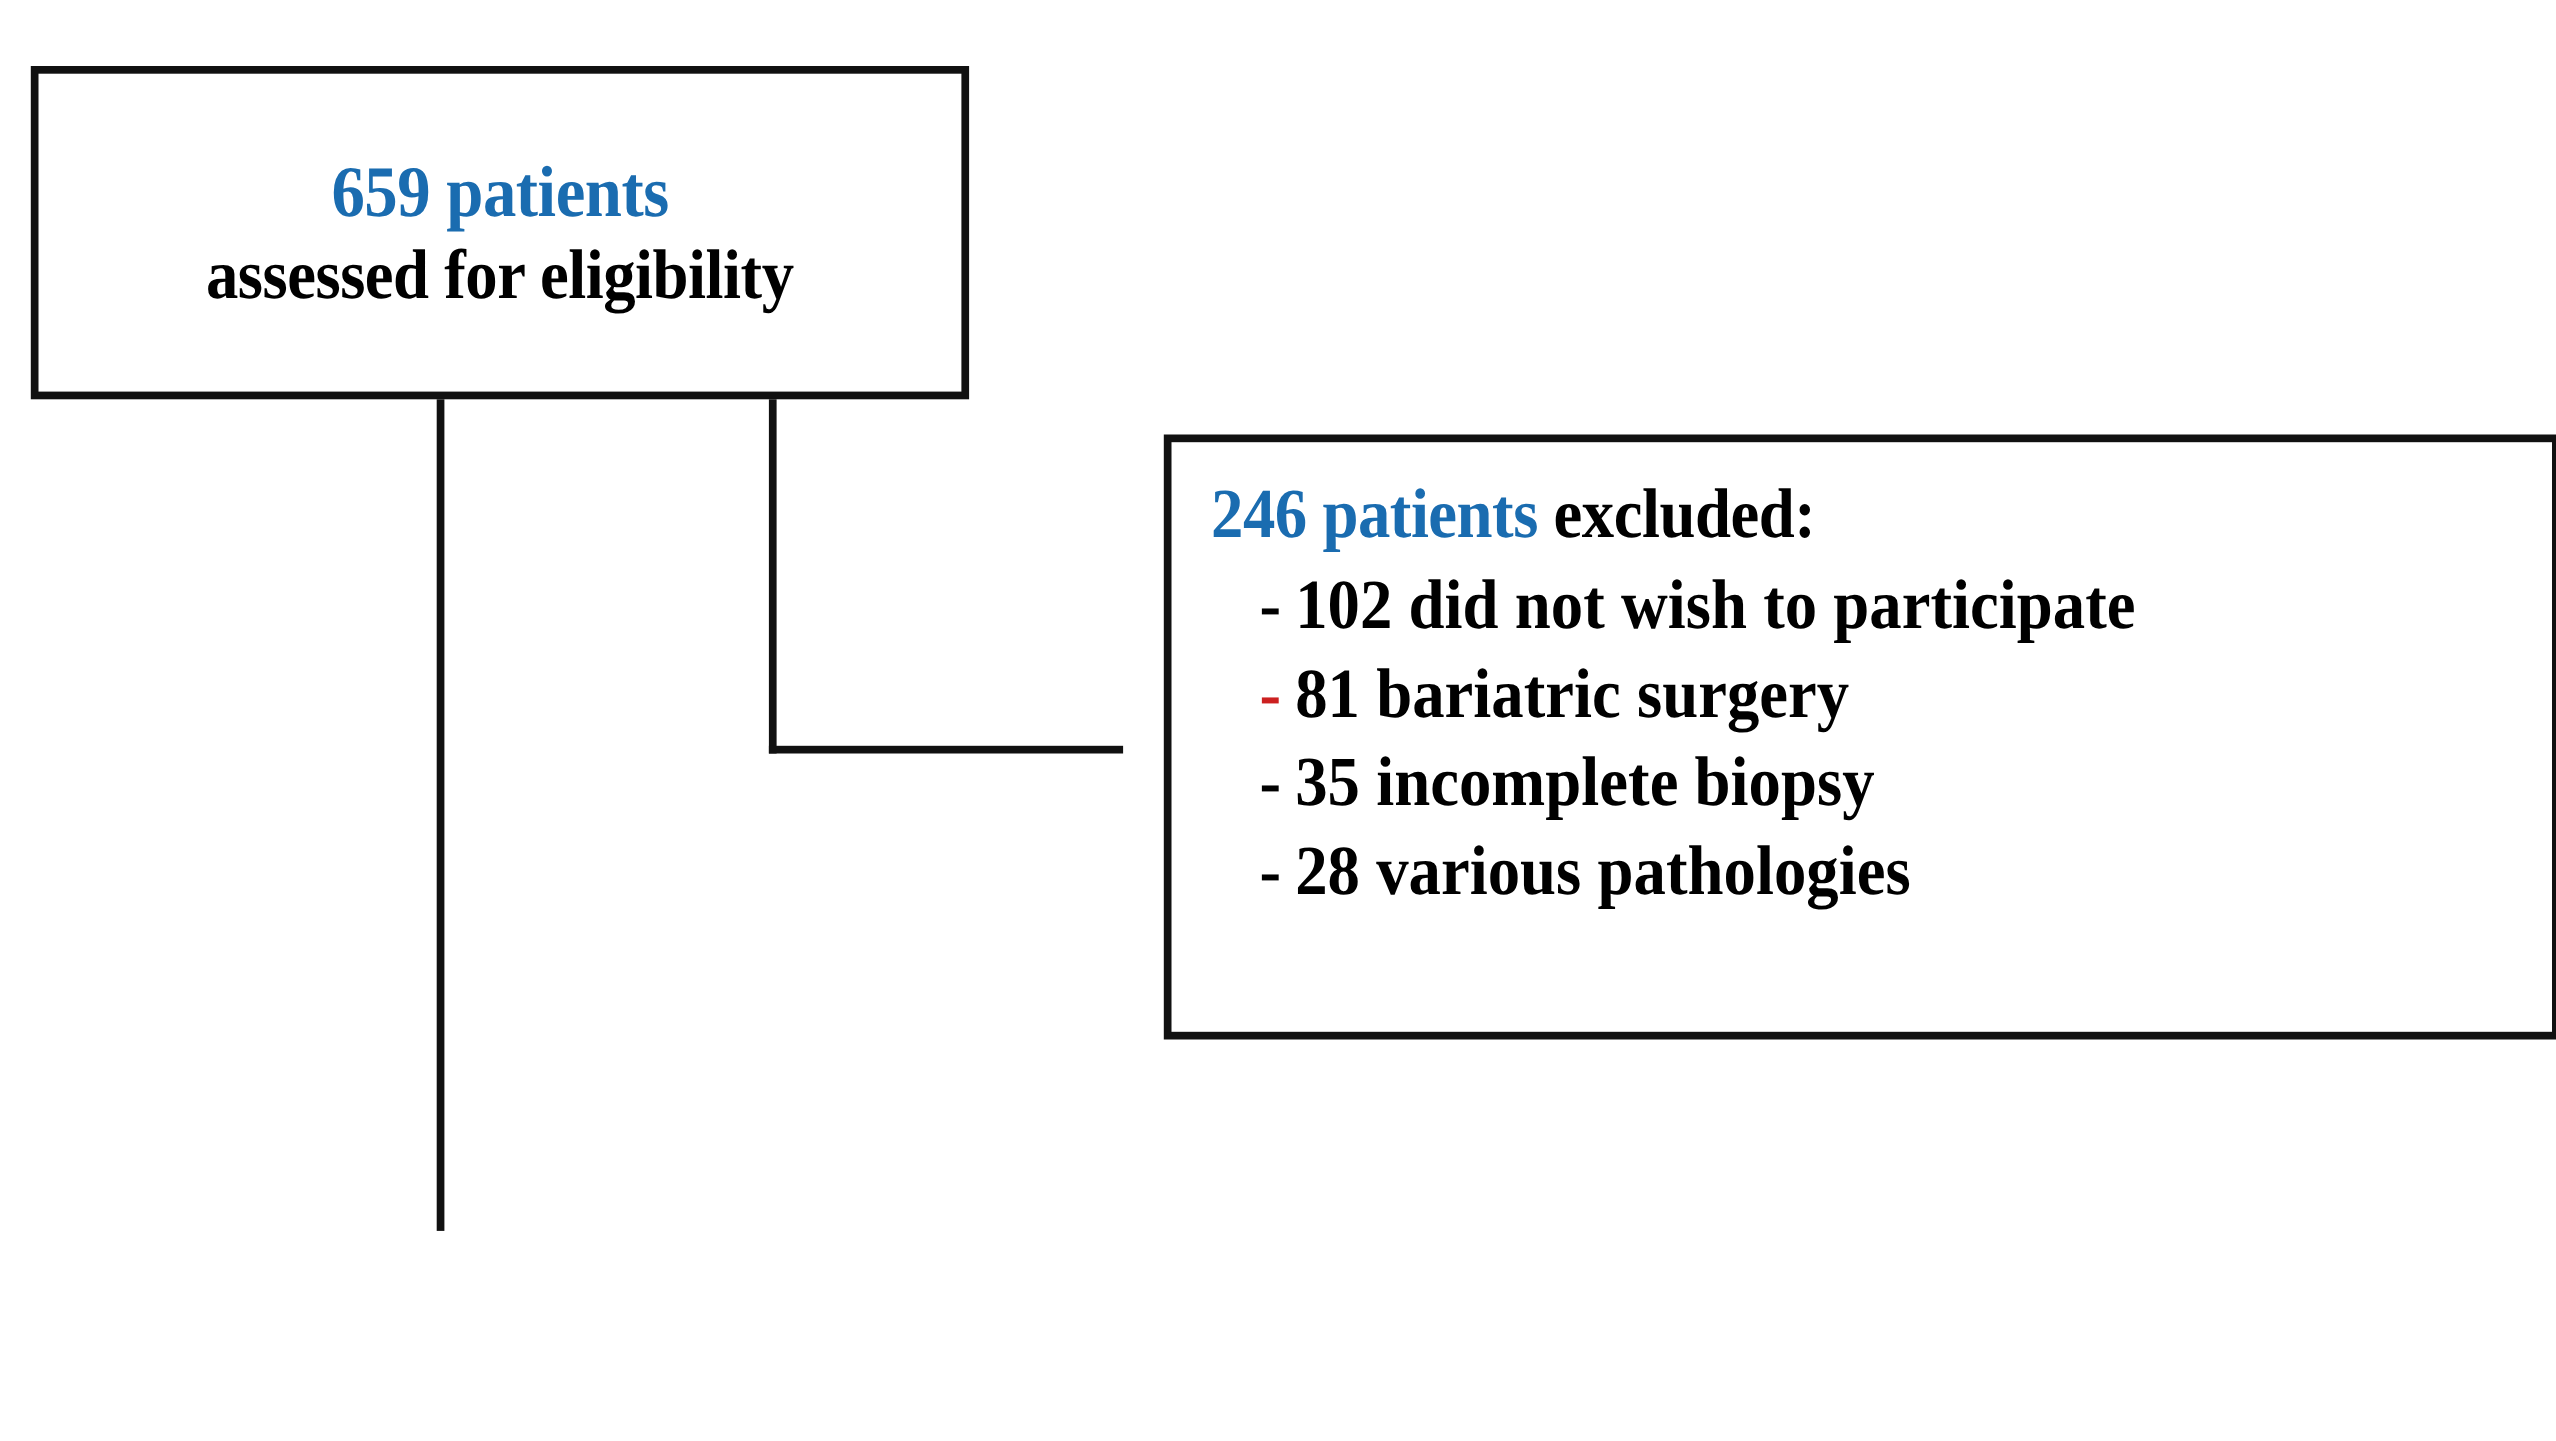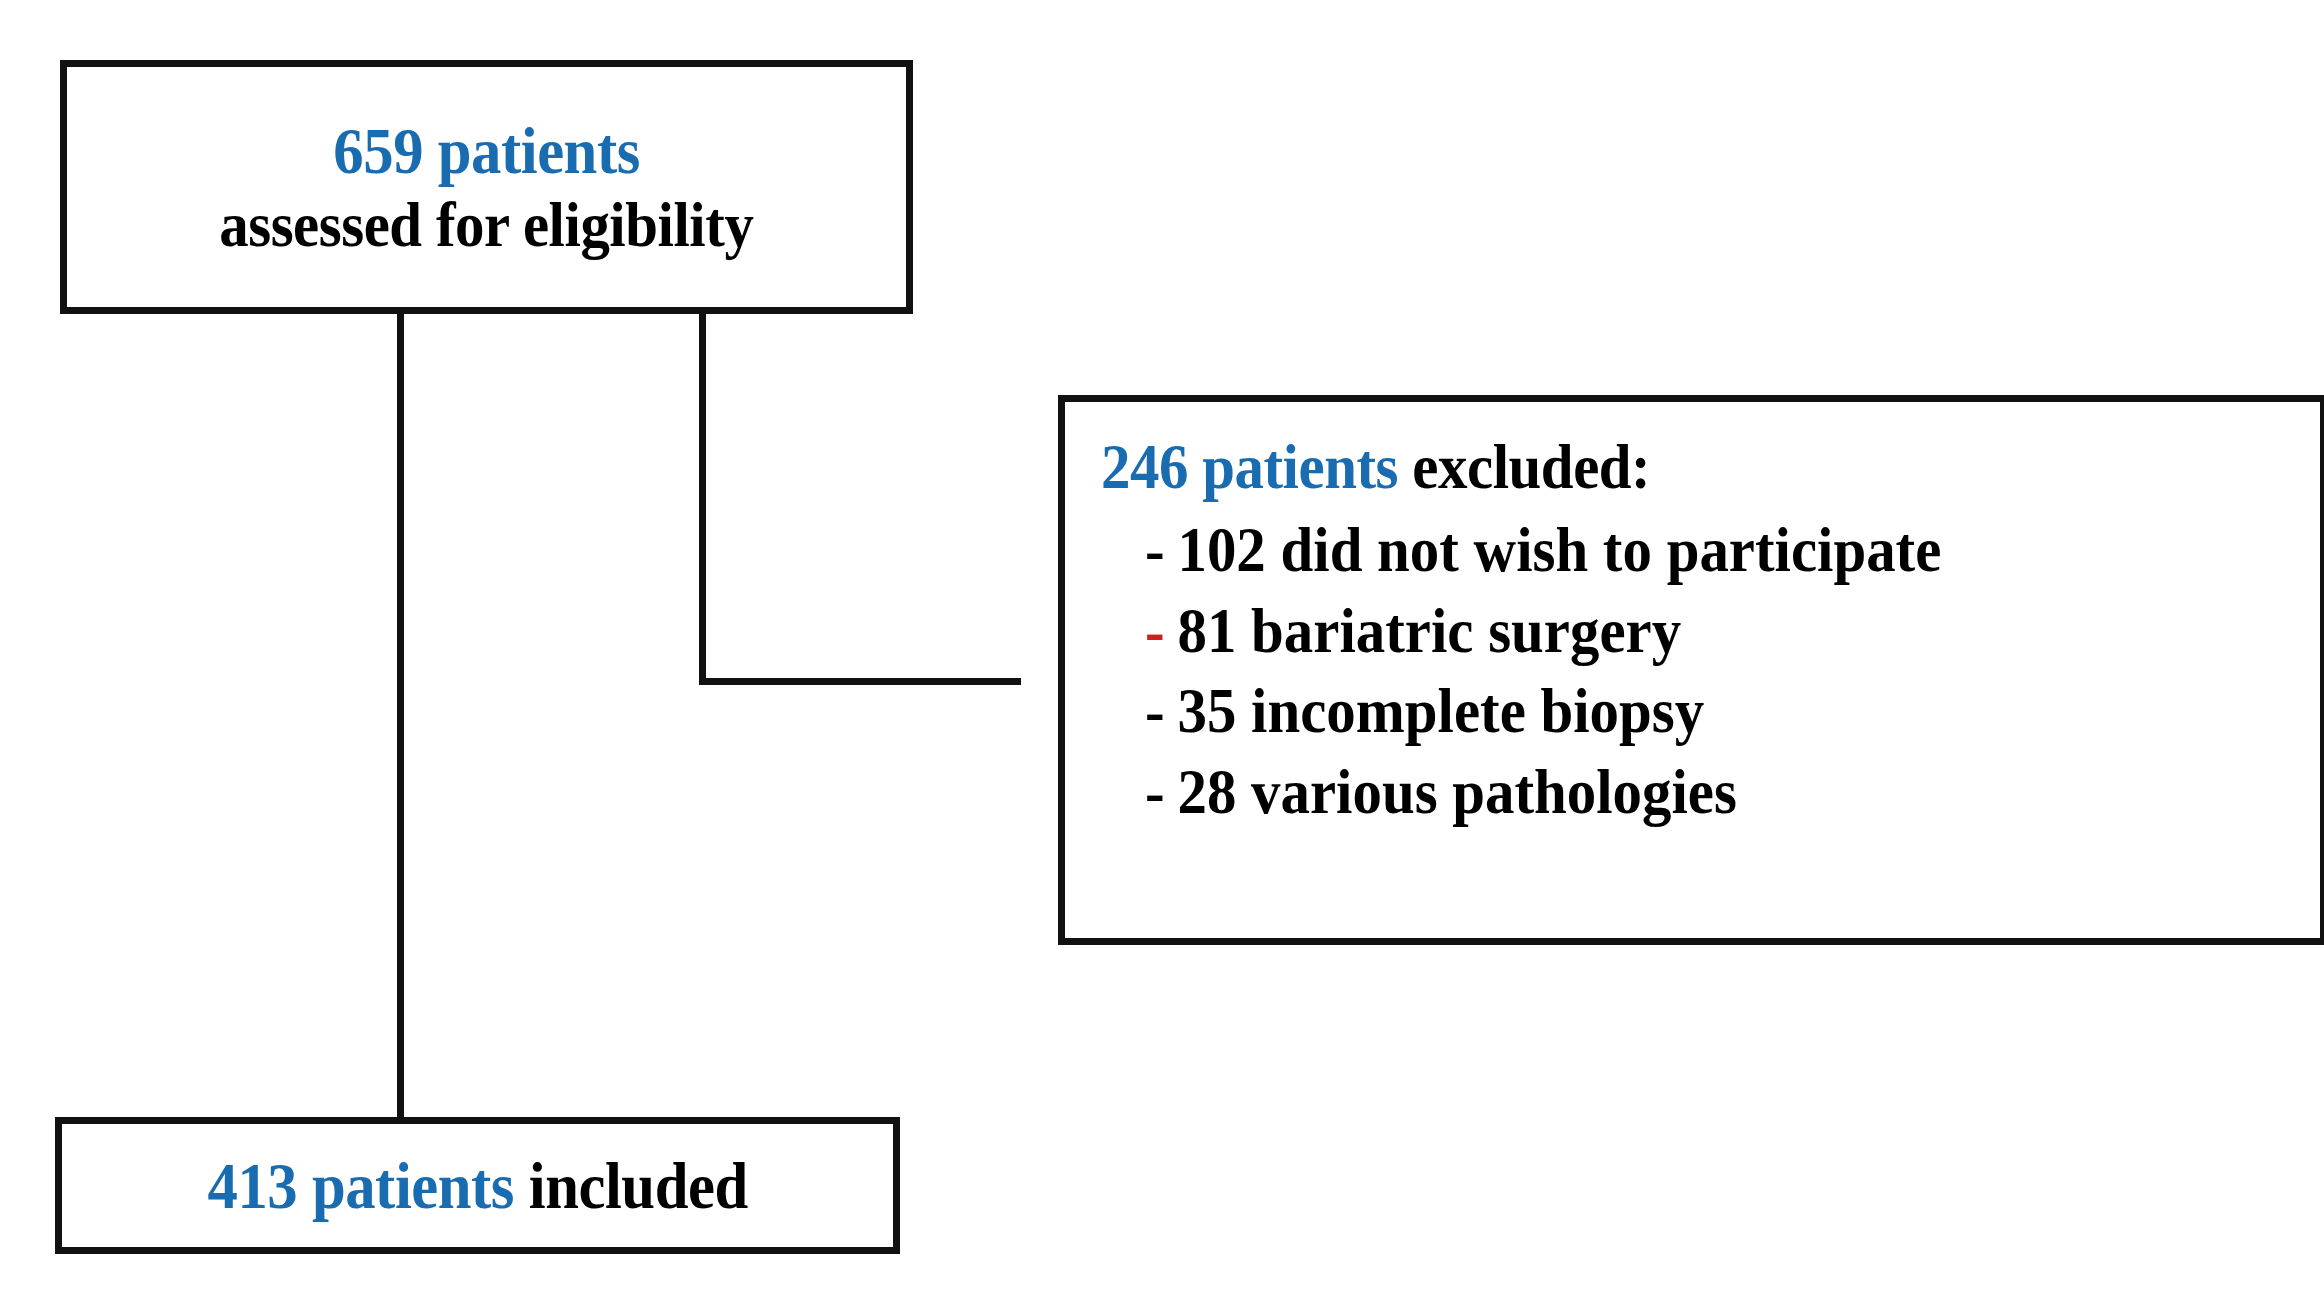--- a/index.html
+++ b/index.html
@@ -22,24 +22,24 @@
   .box {
     position: absolute;
     box-sizing: border-box;
     background: #ffffff;
     border: 7px solid #111111;
     display: flex;
     flex-direction: column;
     justify-content: center;
   }
   #box-assessed {
-    left: 60px;
+    left: 28px;
     top: 60px;
     width: 853px;
-    height: 254px;
+    height: 303px;
     align-items: center;
     text-align: center;
   }
   #box-excluded {
     left: 1058px;
     top: 395px;
     width: 1269px;
     height: 550px;
     align-items: flex-start;
     padding: 30px 0 22px 36px;
@@ -146,19 +146,14 @@
 
     <div class="excl-item">
       <span class="dash">-</span><span>35 incomplete biopsy</span>
     </div>
 
     <div class="excl-item">
       <span class="dash">-</span><span>28 various pathologies</span>
     </div>
   </div>
 
-  <div class="box" id="box-included">
-    <div class="line" id="included-line">
-      <span class="blue">413 patients</span><span>&nbsp;</span><span>included</span>
-    </div>
-  </div>
 
 </div>
 
 </body></html>

